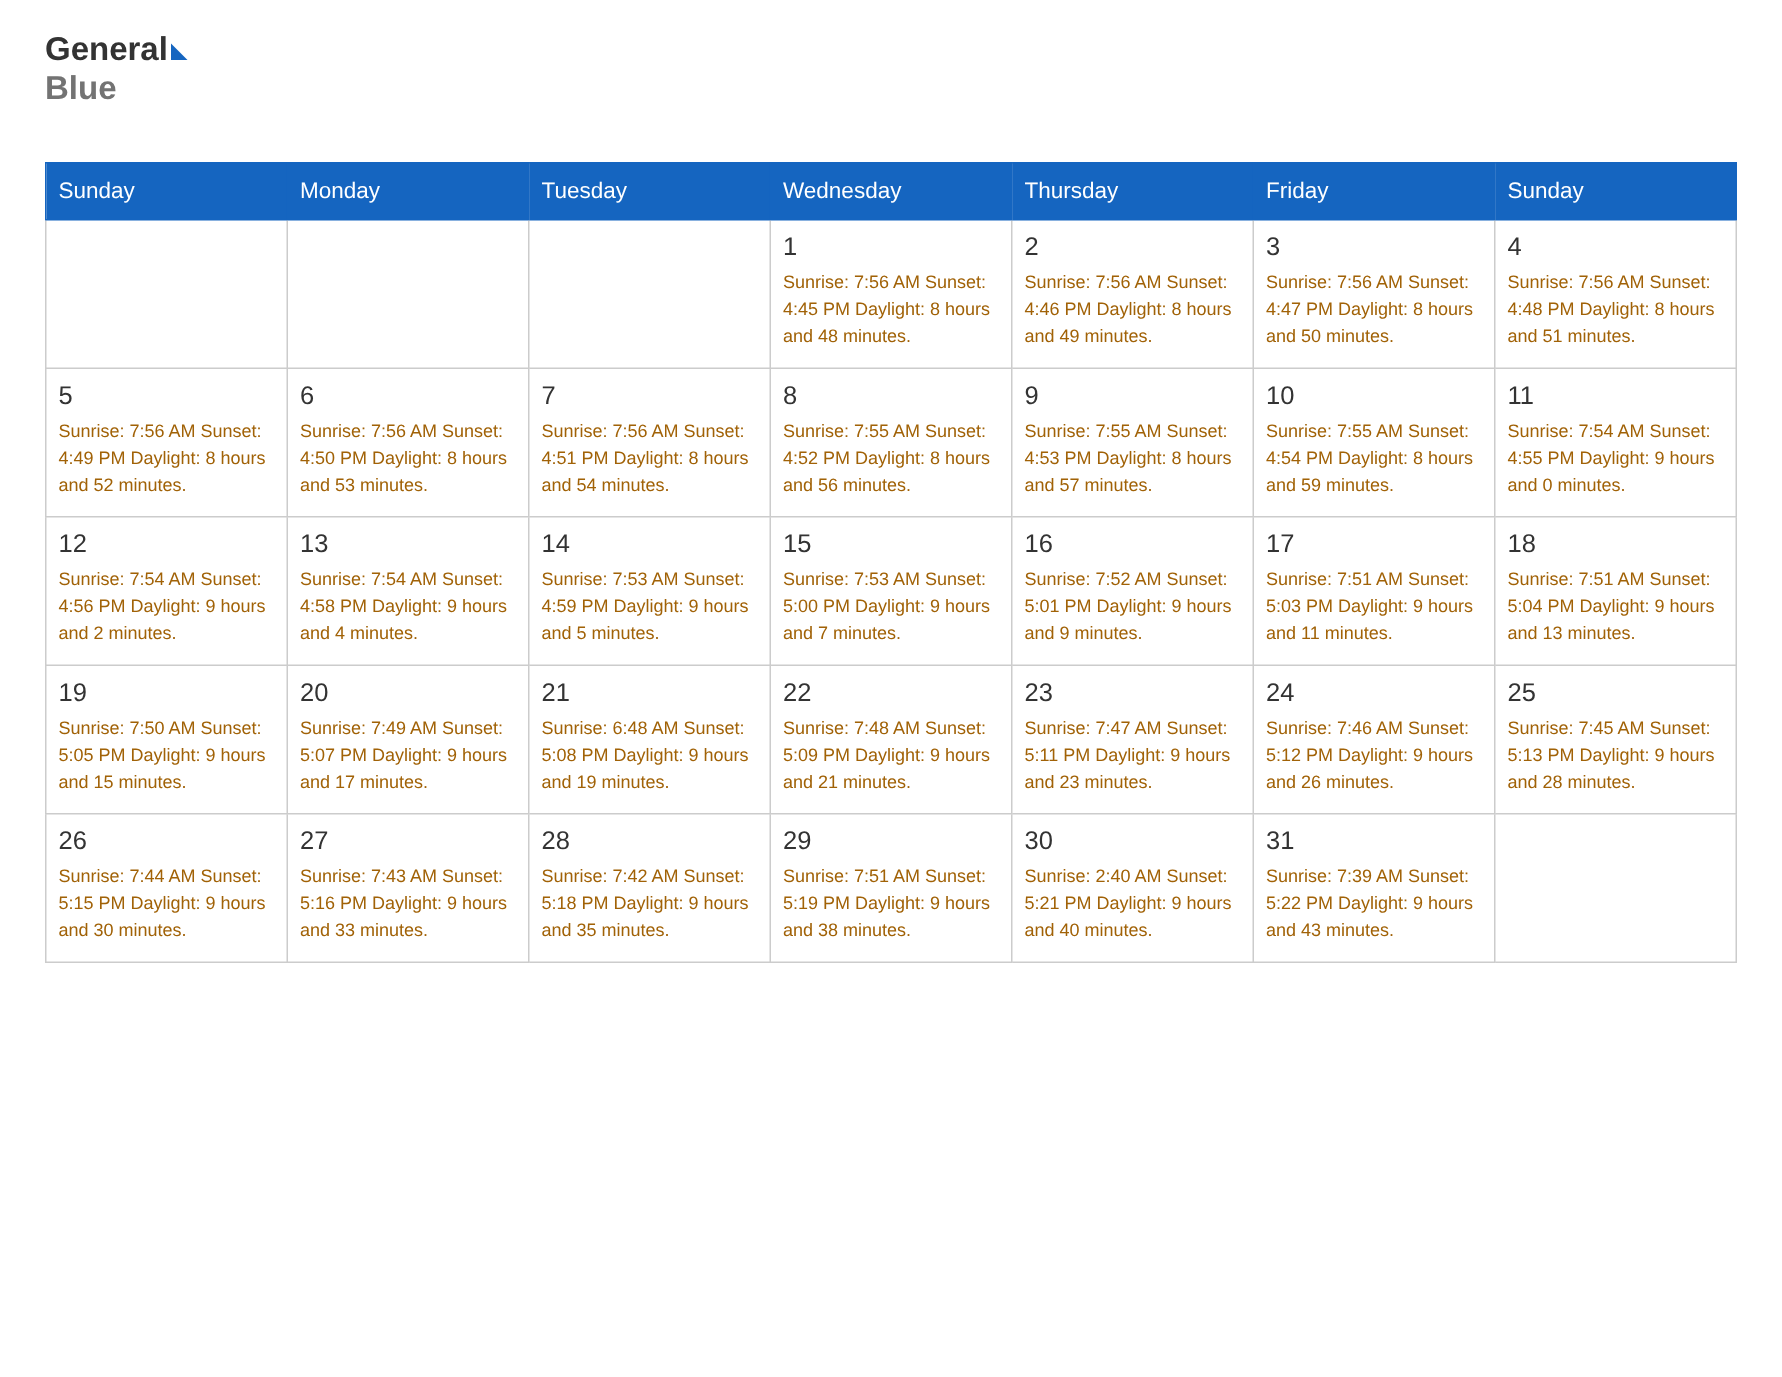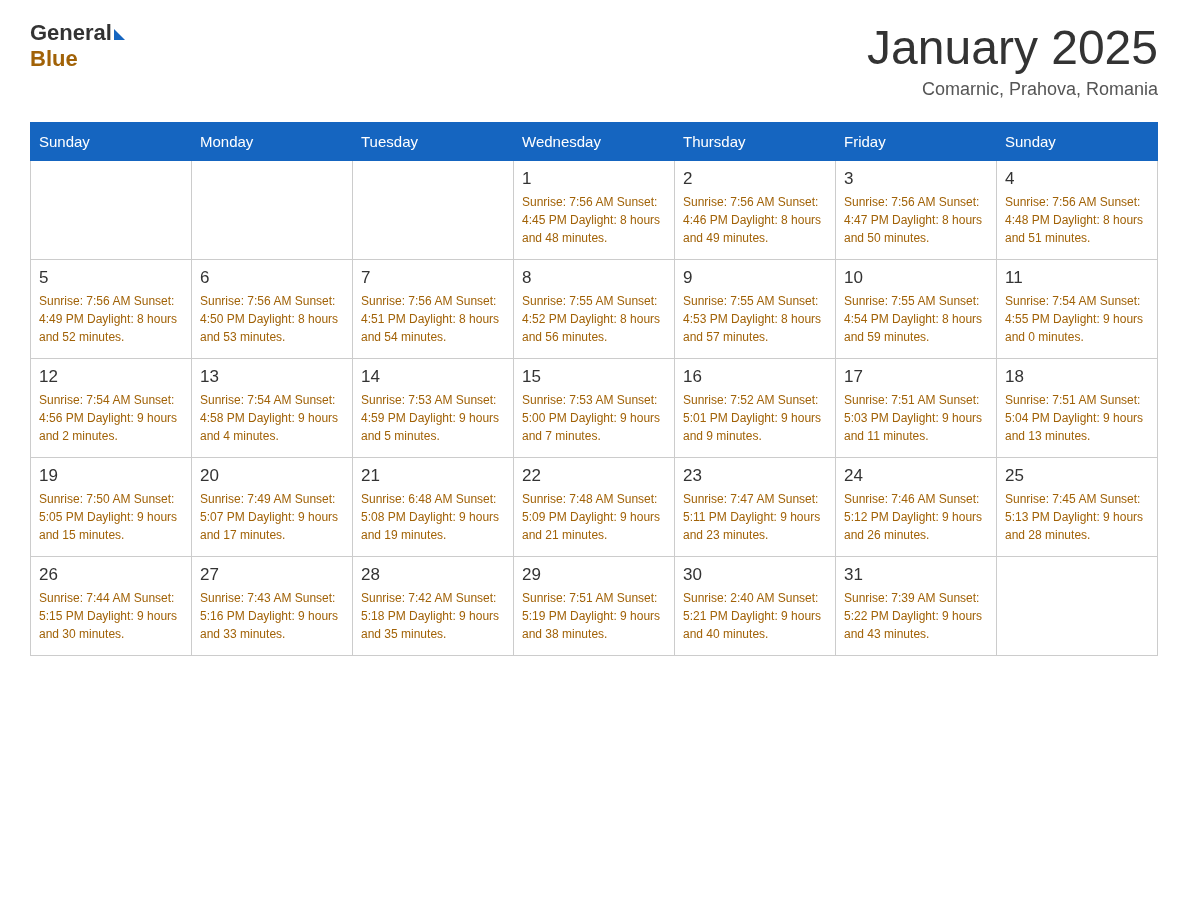--- a/index.html
+++ b/index.html
@@ -7,21 +7,21 @@
       font-family: Arial, sans-serif;
       background: #fff;
       padding: 20px 30px;
       width: 1188px;
       min-height: 918px;
     }
     .header {
       display: flex;
       justify-content: space-between;
       align-items: flex-start;
-      margin-bottom: 22px;
+      margin-bottom: 35px;
     }
     .logo {
       display: flex;
       align-items: center;
       gap: 0;
     }
     .title-section {
       text-align: right;
     }
     .month-title {
@@ -71,26 +71,22 @@
       background: #fff;
     }
   </style>
 </head>
 <body>
 
 <div class="header">
   <div class="logo">
     <div style="font-size:22px; font-weight:bold; color:#333; line-height:1.2;">
       <span style="color:#333;">General</span><span style="display:inline-block; width:0; height:0; border-left:11px solid #1565c0; border-top:11px solid transparent; vertical-align:middle; margin-left:2px;"></span><br>
-      <span style="color:#a16207;">Blue</span>
+      <span style="color:#737373;">Blue</span>
     </div>
-  </div>
-  <div class="title-section">
-    <div class="month-title">January 2025</div>
-    <div class="location">Comarnic, Prahova, Romania</div>
   </div>
 </div>
 
 <table class="calendar">
   <thead>
     <tr>
     <th>Sunday</th>
         <th>Monday</th>
         <th>Tuesday</th>
         <th>Wednesday</th>

